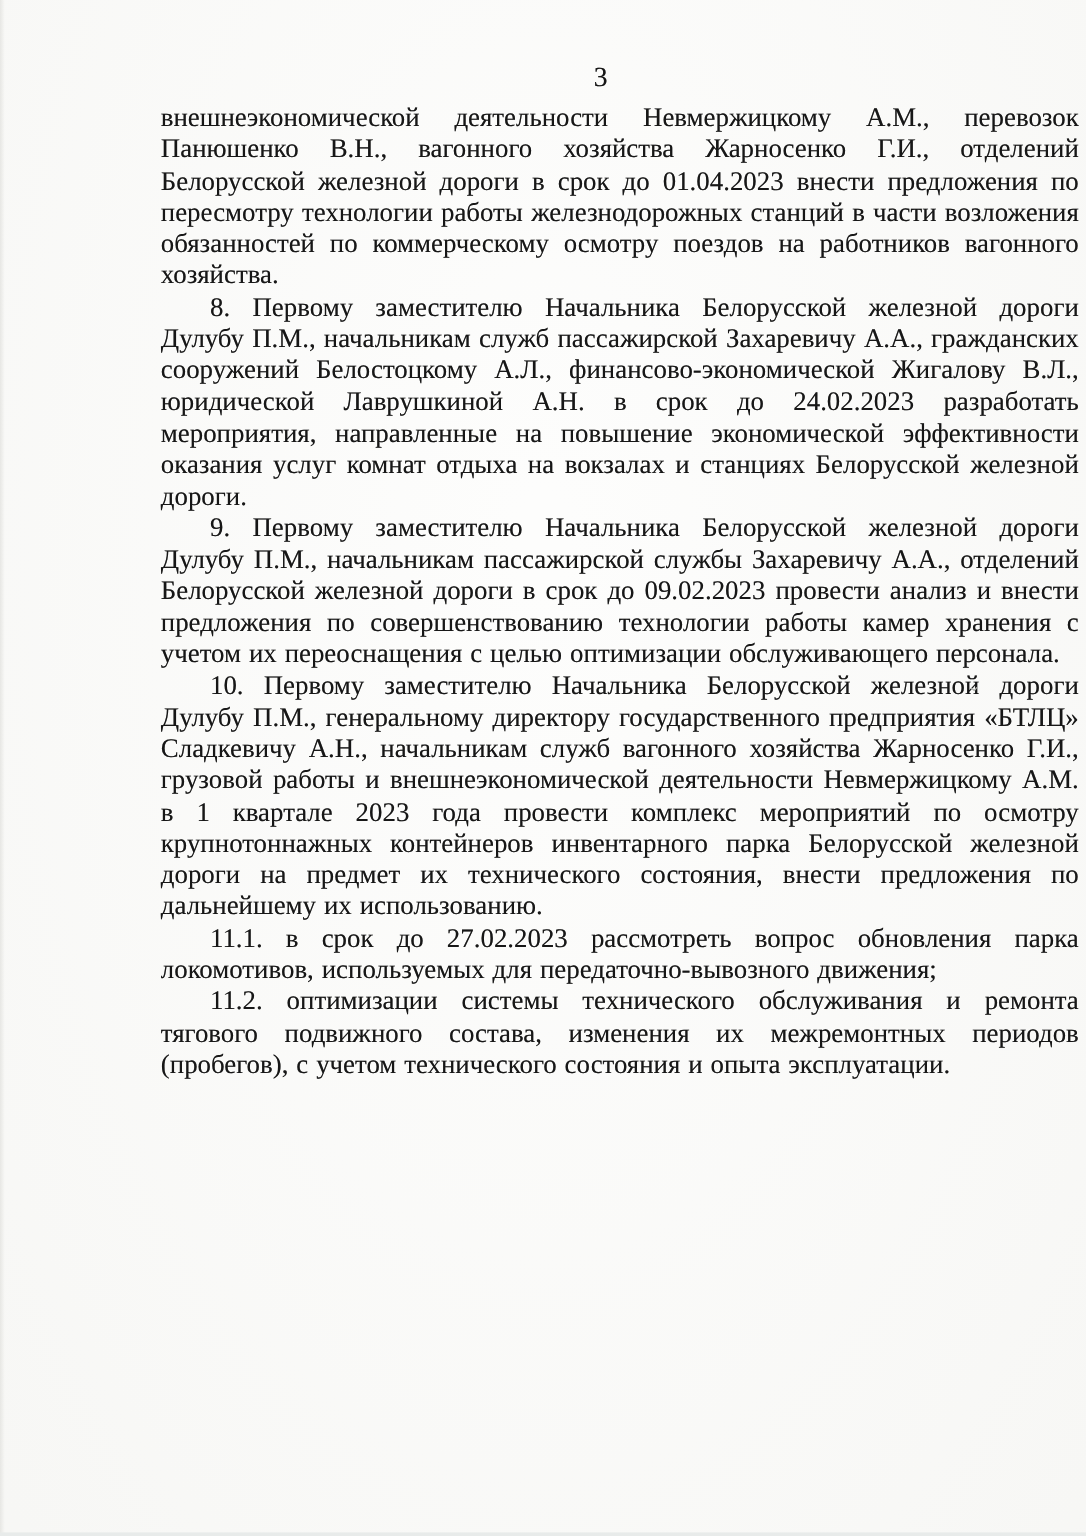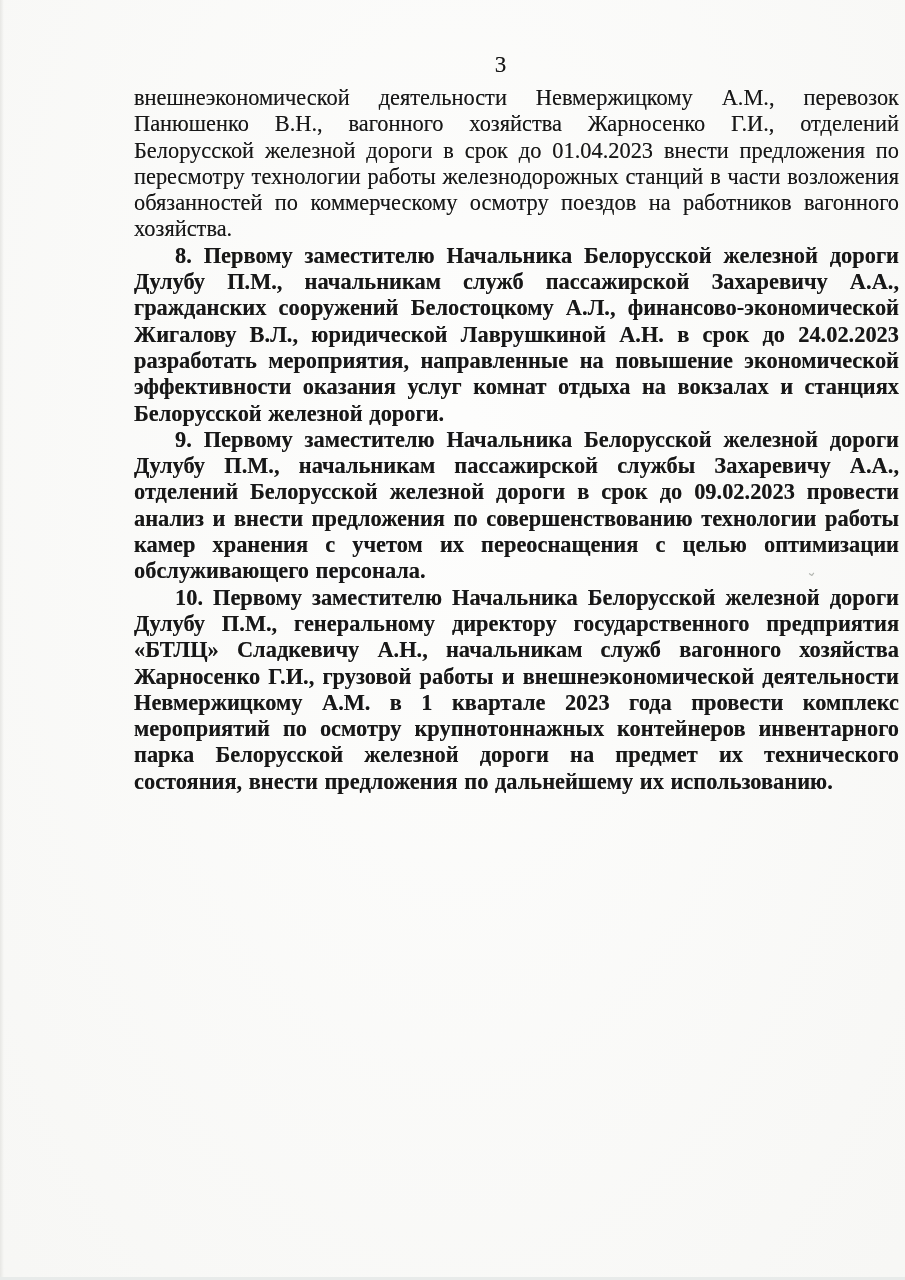--- a/index.html
+++ b/index.html
@@ -52,21 +52,20 @@
     text-shadow: 0 0 0.5px rgba(20,20,20,0.5);
     word-spacing: 1px;
     margin-left: 16px;
   }
   .doc-text p {
     margin: 0;
     padding: 0;
   }
   .doc-text p.indent {
     text-indent: 41px;
-    font-weight: bold;
   }
   .stray-mark {
     position: absolute;
     left: 806px;
     top: 564px;
     font-size: 13px;
     color: #b2b5b0;
     transform: rotate(-8deg);
     text-shadow: none;
   }
@@ -77,15 +76,17 @@
 <div class="scan-edge-left"></div>
 <div class="scan-edge-bottom"></div>
 
 <div class="page-number">3</div>
 
 <div class="doc-text">
   <p>внешнеэкономической деятельности Невмержицкому А.М., перевозок Панюшенко В.Н., вагонного хозяйства Жарносенко Г.И., отделений Белорусской железной дороги в срок до 01.04.2023 внести предложения по пересмотру технологии работы железнодорожных станций в части возложения обязанностей по коммерческому осмотру поездов на работников вагонного хозяйства.</p>
   <p class="indent">8. Первому заместителю Начальника Белорусской железной дороги Дулубу П.М., начальникам служб пассажирской Захаревичу А.А., гражданских сооружений Белостоцкому А.Л., финансово-экономической Жигалову В.Л., юридической Лаврушкиной А.Н. в срок до 24.02.2023 разработать мероприятия, направленные на повышение экономической эффективности оказания услуг комнат отдыха на вокзалах и станциях Белорусской железной дороги.</p>
   <p class="indent">9. Первому заместителю Начальника Белорусской железной дороги Дулубу П.М., начальникам пассажирской службы Захаревичу А.А., отделений Белорусской железной дороги в срок до 09.02.2023 провести анализ и внести предложения по совершенствованию технологии работы камер хранения с учетом их переоснащения с целью оптимизации обслуживающего персонала.</p>
   <p class="indent">10. Первому заместителю Начальника Белорусской железной дороги Дулубу П.М., генеральному директору государственного предприятия «БТЛЦ» Сладкевичу А.Н., начальникам служб вагонного хозяйства Жарносенко Г.И., грузовой работы и внешнеэкономической деятельности Невмержицкому А.М. в 1 квартале 2023 года провести комплекс мероприятий по осмотру крупнотоннажных контейнеров инвентарного парка Белорусской железной дороги на предмет их технического состояния, внести предложения по дальнейшему их использованию.</p>
+  <p class="indent">11.1. в срок до 27.02.2023 рассмотреть вопрос обновления парка локомотивов, используемых для передаточно-вывозного движения;</p>
+  <p class="indent">11.2. оптимизации системы технического обслуживания и ремонта тягового подвижного состава, изменения их межремонтных периодов (пробегов), с учетом технического состояния и опыта эксплуатации.</p>
 </div>
 
 <span class="stray-mark">⌄</span>
 
 </body></html>

